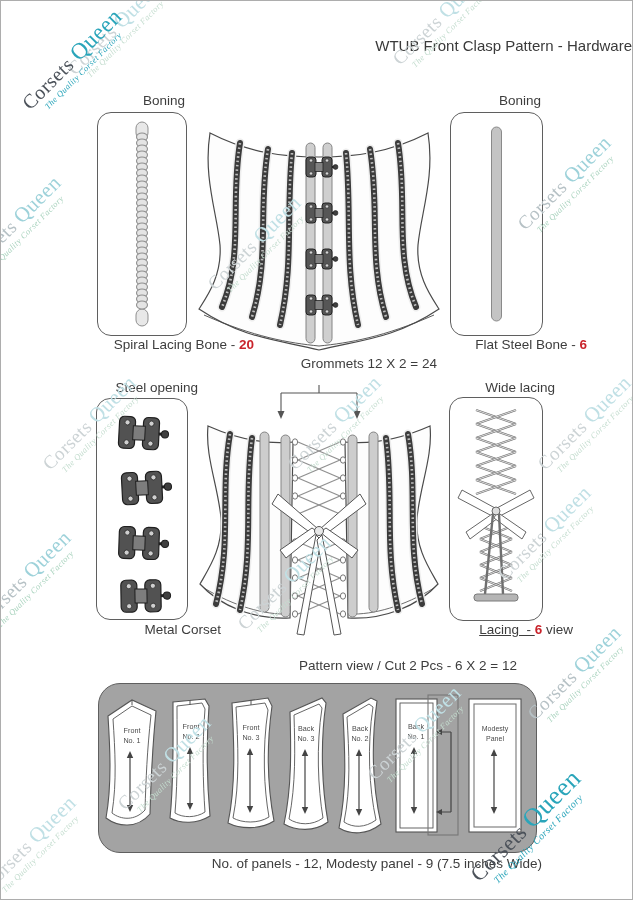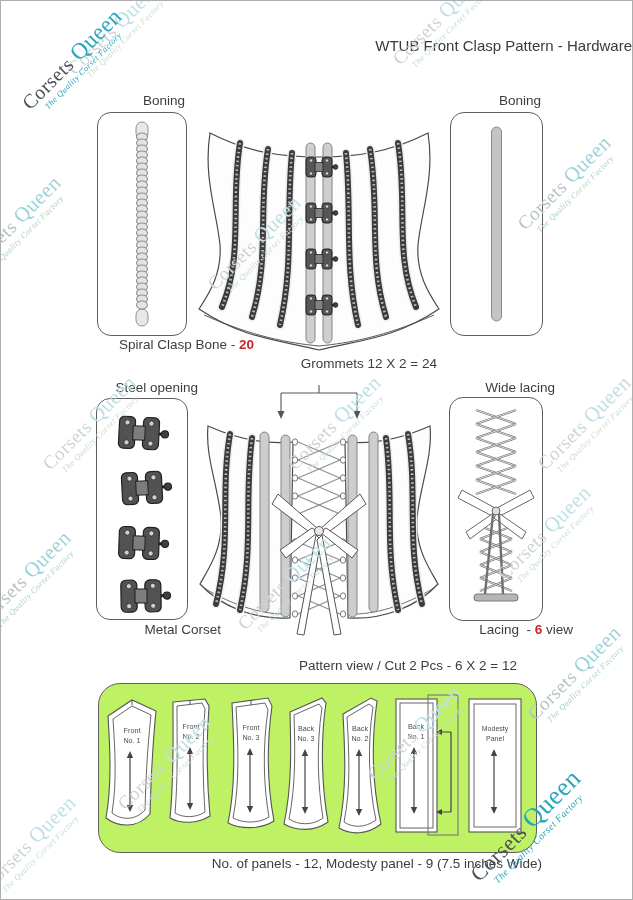--- a/index.html
+++ b/index.html
@@ -2,23 +2,23 @@
 <html><head>
 <meta charset="utf-8">
 <style>
   html,body{margin:0;padding:0;background:#fff;}
   .page{position:relative;width:633px;height:900px;background:#fff;border:1px solid #adadad;
         box-sizing:border-box;overflow:hidden;font-family:"Liberation Sans",sans-serif;color:#3d3d3d;}
   .abs{position:absolute;}
   .t{position:absolute;font-size:13.5px;color:#3d3d3d;text-align:right;}
   .title{position:absolute;top:36px;left:0;width:100%;text-align:right;font-size:15px;color:#3a3a3a;}
   .box{position:absolute;background:#fff;border:1px solid #5f5f5f;border-radius:14px;}
-  .pbox{position:absolute;background:#bef264;border:1px solid #5f5f5f;border-radius:22px;}
+  .pbox{position:absolute;background:#a3a3a3;border:1px solid #5f5f5f;border-radius:22px;}
   .red{color:#c9232b;font-weight:bold;}
-  .pre{white-space:pre;}
+  .pre{white-space:pre;text-decoration:underline;}
   svg{display:block;}
   
   .wm{position:absolute;transform:rotate(-45deg);transform-origin:center;text-align:center;
       font-family:"Liberation Serif",serif;white-space:nowrap;pointer-events:none;z-index:40;line-height:1;}
   .wm .l1{font-size:19px;letter-spacing:.5px;display:block;}
   .wm .l2{display:block;font-size:8.5px;font-style:italic;margin-top:1px;letter-spacing:.4px;}
   .wm-light .c{color:#ccd3d5;} .wm-light .q{color:#c0e0e5;font-size:21px;} .wm-light .l2{color:#c4ddcf;}
   .wm-mid .c{color:#b6c1c5;} .wm-mid .q{color:#9ed2da;font-size:21px;} .wm-mid .l2{color:#a9d3be;}
   .wm-full .c{color:#4c525a;} .wm-full .q{color:#2aa5ba;font-size:23px;} .wm-full .l2{color:#2aa5ba;}
   .wm-full .l1{font-size:20px;}
@@ -134,27 +134,28 @@
           <ellipse cx="44" cy="156" rx="5.5" ry="4" fill="#e4e4e4" stroke="#8f8f8f" stroke-width="1.1"></ellipse>
           <ellipse cx="44" cy="162" rx="5.5" ry="4" fill="#e4e4e4" stroke="#8f8f8f" stroke-width="1.1"></ellipse>
           <ellipse cx="44" cy="168" rx="5.5" ry="4" fill="#e4e4e4" stroke="#8f8f8f" stroke-width="1.1"></ellipse>
           <ellipse cx="44" cy="174" rx="5.5" ry="4" fill="#e4e4e4" stroke="#8f8f8f" stroke-width="1.1"></ellipse>
           <ellipse cx="44" cy="180" rx="5.5" ry="4" fill="#e4e4e4" stroke="#8f8f8f" stroke-width="1.1"></ellipse>
           <ellipse cx="44" cy="186" rx="5.5" ry="4" fill="#e4e4e4" stroke="#8f8f8f" stroke-width="1.1"></ellipse>
           <ellipse cx="44" cy="192" rx="5.5" ry="4" fill="#e4e4e4" stroke="#8f8f8f" stroke-width="1.1"></ellipse>
         </g>
     </svg>
   </div>
-  <div class="t" style="left:53px;top:336px;width:200px"><span>Spiral Clasp Bone - </span><span class="red">20</span></div>
+  <div class="t" style="left:53px;top:336px;width:200px"><span>Spiral Lacing Bone - </span><span class="red">20</span></div>
 
   <div class="box" style="left:449px;top:111px;width:91px;height:222px">
     <svg width="91" height="222" viewBox="0 0 91 222">
       <rect x="40.5" y="14" width="10" height="194" rx="5" fill="#c4c4c4" stroke="#8a8a8a"></rect>
     </svg>
   </div>
+  <div class="t" style="left:386px;top:336px;width:200px"><span>Flat Steel Bone - </span><span class="red">6</span></div>
 
   <svg class="abs" style="left:193px;top:108px" width="250" height="247" viewBox="0 0 250 247">
     <defs>
       <g id="clF">
         <rect x="-13" y="-10" width="10" height="20" rx="3" fill="#565656" stroke="#222"></rect>
         <rect x="3" y="-10" width="10" height="20" rx="3" fill="#565656" stroke="#222"></rect>
         <rect x="-4" y="-4.5" width="8" height="9" fill="#828282" stroke="#222" stroke-width="0.8"></rect>
         <line x1="13" y1="0" x2="15" y2="0" stroke="#222" stroke-width="2"></line>
         <circle cx="16.5" cy="0" r="2.4" fill="#3f3f3f" stroke="#222" stroke-width="0.7"></circle>
         <circle cx="-8" cy="-6.5" r="1.7" fill="#d4d4d4" stroke="#2a2a2a" stroke-width="0.6"></circle>

